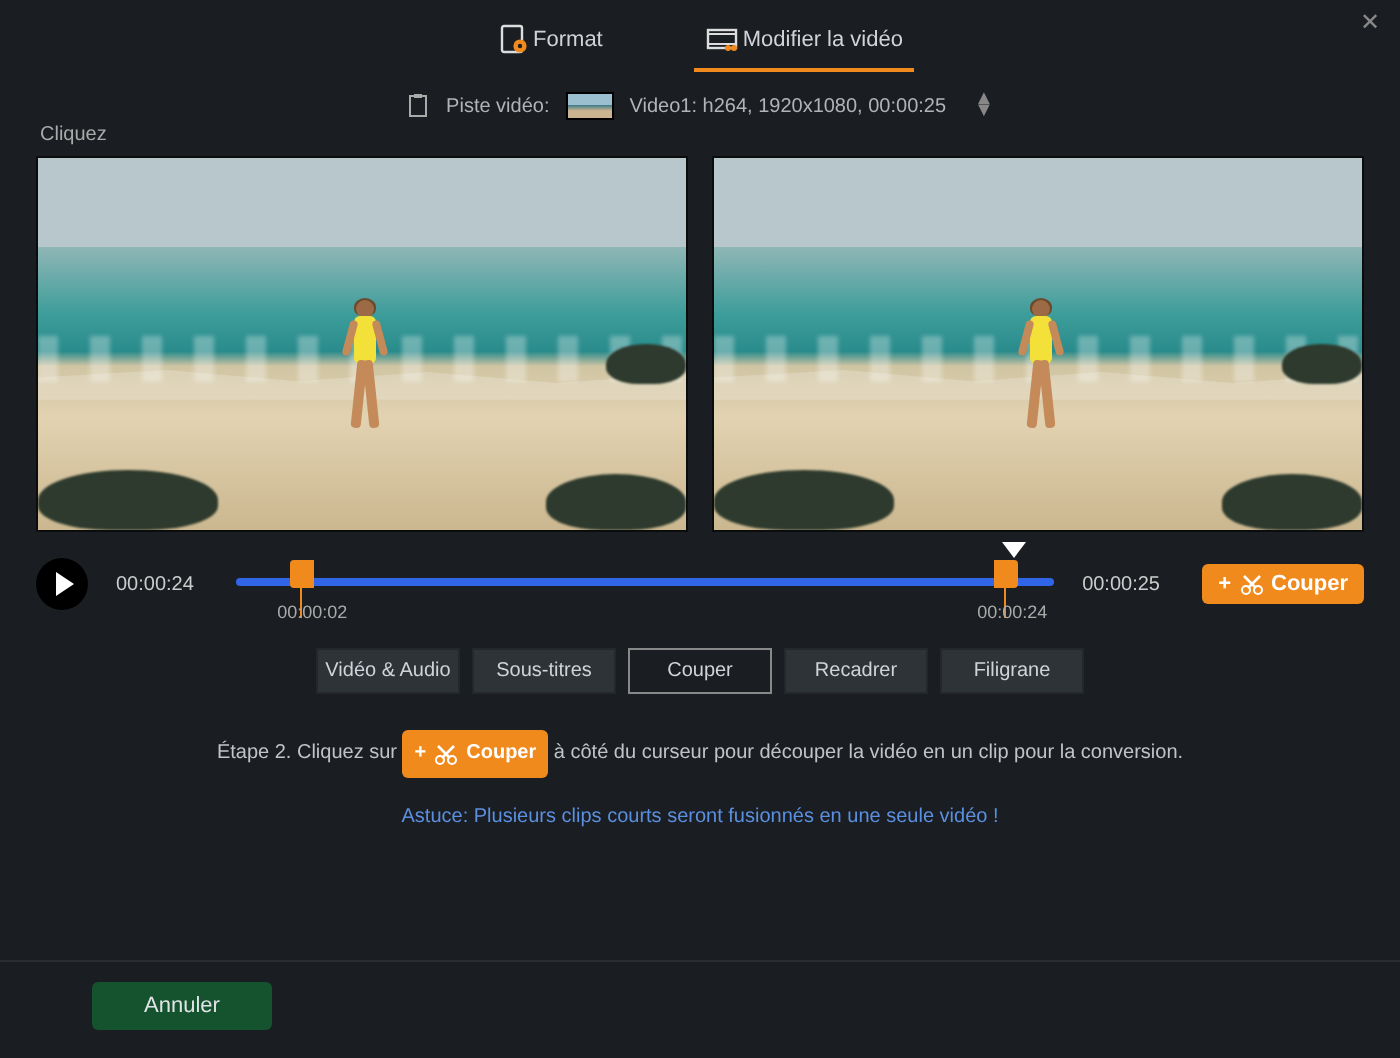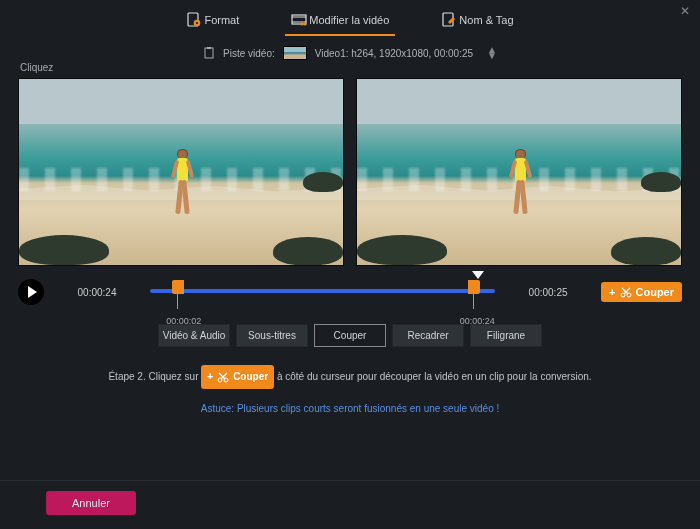--- a/index.html
+++ b/index.html
@@ -83,42 +83,41 @@
   .person .hair{ width:11px;height:9px;border-radius:50% 50% 40% 40%;background:#6b4a2e;position:absolute;left:6px;top:-1px;}
   .person .torso{ width:11px;height:24px;background:#f3e13a;position:absolute;left:6px;top:8px;border-radius:3px;}
   .person .arm{ width:4px;height:18px;background:#c48a5a;position:absolute;top:10px;border-radius:2px;}
   .person .arm.l{left:2px;transform:rotate(15deg);}
   .person .arm.r{left:17px;transform:rotate(-15deg);}
   .person .leg{ width:5px;height:34px;background:#c48a5a;position:absolute;top:30px;border-radius:2px;}
   .person .leg.l{left:6px;transform:rotate(6deg);}
   .person .leg.r{left:12px;transform:rotate(-6deg);}
 
   .timeline-row {
-    display:flex; align-items:center; gap:30px;
+    display:flex; align-items:center; gap:14px;
     padding: 12px 18px 4px 18px;
-    text-align: center;
   }
   .play-btn {
     width:26px;height:26px;border-radius:50%;background:#000;
     display:flex;align-items:center;justify-content:center;cursor:pointer;
   }
   .play-btn::before{content:"";border-left:9px solid #fff;border-top:6px solid transparent;border-bottom:6px solid transparent;margin-left:2px;}
   .tl-wrap{flex:1;position:relative;height:28px;}
   .tl-track{position:absolute;left:0;right:0;top:11px;height:4px;background:#3165e8;border-radius:2px;}
   .tl-handle{position:absolute;top:2px;width:0;height:0;cursor:pointer;}
   .tl-handle .flag{width:12px;height:14px;background:#f08a1d;position:absolute;top:0;}
   .tl-handle.left .flag{border-radius:2px 0 0 2px; left:-2px;}
   .tl-handle.right .flag{border-radius:0 2px 2px 0; left:-10px;}
   .tl-handle.right::before{
     content:""; position:absolute; left:-6px; top:-9px;
     border-left:6px solid transparent;border-right:6px solid transparent;border-top:8px solid #fff;
   }
   .tl-handle .tick{position:absolute;width:1px;height:16px;background:#f08a1d;top:13px;left:3px;}
   .tl-handle.right .tick{left:-5px;}
-  .tl-handle .lbl{position:absolute;top:21px;font-size:9px;color:#aaa;white-space:nowrap;margin-top:15px;}
+  .tl-handle .lbl{position:absolute;top:21px;font-size:9px;color:#aaa;white-space:nowrap;}
   .tl-handle.left .lbl{left:-8px;}
   .tl-handle.right .lbl{left:-18px;}
   .time-text{font-size:10px;color:#ccc;min-width:46px;}
   .btn-orange{
     background:#f08a1d;color:#fff;border-radius:3px;
     padding:4px 8px;display:inline-flex;align-items:center;gap:4px;
     font-size:11px;font-weight:bold;cursor:pointer;
   }
   .btn-orange.small{padding:2px 6px;font-size:10px;}
   .scis{width:12px;height:12px;}
@@ -144,21 +143,21 @@
     position:absolute;left:0;right:0;bottom:0;
     display:flex;justify-content:space-between;align-items:center;
     padding:10px 46px 14px 46px;
     border-top:1px solid #2a2e32;
     background:#1a1e22;
   }
   .btn{
     padding:6px 26px;border-radius:3px;font-size:11px;cursor:pointer;
     color:#e0e4e8;
   }
-  .btn.cancel{background:#be185d;}
+  .btn.cancel{background:#14532d;}
   .btn.done{background:#2a72e8;}
 </style>
 </head>
 <body>
 
 <div class="top-tabs">
   <span class="close-x">✕</span>
 
   <div class="top-tab">
     <svg viewBox="0 0 16 16">
@@ -173,27 +172,20 @@
     <svg viewBox="0 0 16 16">
         <rect x="1" y="3" width="14" height="9" fill="none" stroke="#ddd" stroke-width="1.2"></rect>
         <line x1="1" y1="5" x2="15" y2="5" stroke="#ddd"></line>
         <line x1="1" y1="10" x2="15" y2="10" stroke="#ddd"></line>
         <circle cx="11" cy="12" r="1.5" fill="#f08a1d"></circle>
         <circle cx="14" cy="12" r="1.5" fill="#f08a1d"></circle>
       </svg>
     <span>Modifier la vidéo</span>
   </div>
 
-  <div class="top-tab">
-    <svg viewBox="0 0 16 16">
-        <rect x="2" y="1" width="10" height="13" rx="1" fill="none" stroke="#ddd" stroke-width="1.2"></rect>
-        <path d="M9 12 L14 7 L12 5 L7 10 Z" fill="#f08a1d"></path>
-      </svg>
-    <span>Nom &amp; Tag</span>
-  </div>
 </div>
 
 <div class="track-row">
   <svg width="12" height="12" viewBox="0 0 12 12">
       <rect x="2" y="1" width="8" height="10" fill="none" stroke="#aaa"></rect>
       <rect x="4" y="0" width="4" height="2" fill="#aaa"></rect>
     </svg>
   <span>Piste vidéo:</span>
   <div class="track-thumb"></div>
   <span>Video1: h264, 1920x1080, 00:00:25</span>

